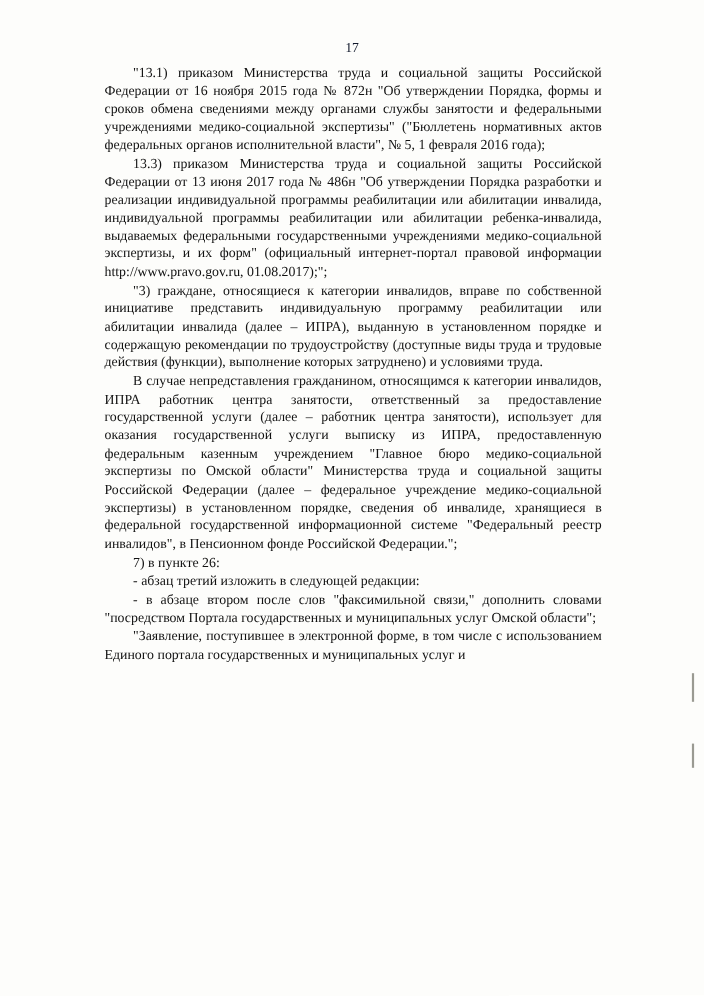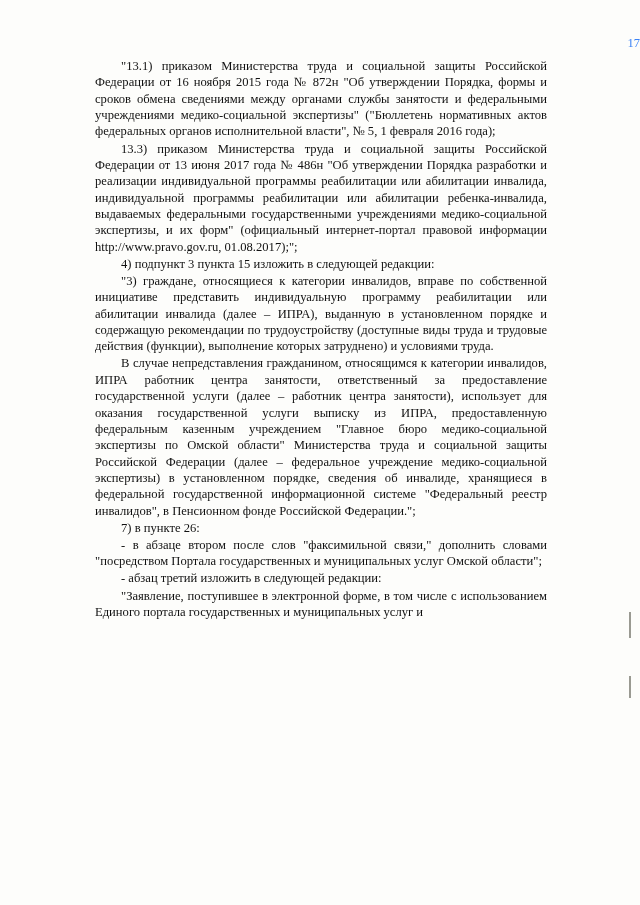--- a/index.html
+++ b/index.html
@@ -16,23 +16,23 @@
     height: 905px;
     margin: 0 auto;
     background: #fdfdfb;
     overflow: hidden;
   }
   .page-number {
     position: absolute;
     top: 36px;
     left: 0;
     width: 640px;
-    text-align: right;
+    text-align: center;
     font-size: 12.5px;
-    color: #3b82f6;
+    color: #0f172a;
   }
   .body-text {
     position: absolute;
     top: 58px;
     left: 95px;
     width: 452px;
     font-size: 12.6px;
     line-height: 1.30;
     color: #111;
     text-align: justify;
@@ -57,25 +57,24 @@
 </head>
 <body>
 
 <div class="page">
 
   <div class="page-number">17</div>
 
   <div class="body-text">
     <p class="indent">"13.1) приказом Министерства труда и социальной защиты Российской Федерации от 16 ноября 2015 года № 872н "Об утверждении Порядка, формы и сроков обмена сведениями между органами службы занятости и федеральными учреждениями медико-социальной экспертизы" ("Бюллетень нормативных актов федеральных органов исполнительной власти", № 5, 1 февраля 2016 года);</p>
     <p class="indent">13.3) приказом Министерства труда и социальной защиты Российской Федерации от 13 июня 2017 года № 486н "Об утверждении Порядка разработки и реализации индивидуальной программы реабилитации или абилитации инвалида, индивидуальной программы реабилитации или абилитации ребенка-инвалида, выдаваемых федеральными государственными учреждениями медико-социальной экспертизы, и их форм" (официальный интернет-портал правовой информации http://www.pravo.gov.ru, 01.08.2017);";</p>
-    <p class="indent">4) подпункт 3 пункта 15 изложить в следующей редакции:</p>
     <p class="indent">"3) граждане, относящиеся к категории инвалидов, вправе по собственной инициативе представить индивидуальную программу реабилитации или абилитации инвалида (далее – ИПРА), выданную в установленном порядке и содержащую рекомендации по трудоустройству (доступные виды труда и трудовые действия (функции), выполнение которых затруднено) и условиями труда.</p>
     <p class="indent">В случае непредставления гражданином, относящимся к категории инвалидов, ИПРА работник центра занятости, ответственный за предоставление государственной услуги (далее – работник центра занятости), использует для оказания государственной услуги выписку из ИПРА, предоставленную федеральным казенным учреждением "Главное бюро медико-социальной экспертизы по Омской области" Министерства труда и социальной защиты Российской Федерации (далее – федеральное учреждение медико-социальной экспертизы) в установленном порядке, сведения об инвалиде, хранящиеся в федеральной государственной информационной системе "Федеральный реестр инвалидов", в Пенсионном фонде Российской Федерации.";</p>
     <p class="indent">7) в пункте 26:</p>
+    <p class="indent">- абзац третий изложить в следующей редакции:</p>
     <p class="indent">- в абзаце втором после слов "факсимильной связи," дополнить словами "посредством Портала государственных и муниципальных услуг Омской области";</p>
-    <p class="indent">- абзац третий изложить в следующей редакции:</p>
     <p class="indent">"Заявление, поступившее в электронной форме, в том числе с использованием Единого портала государственных и муниципальных услуг и</p>
   </div>
 
   <div class="edge-mark m1"></div>
   <div class="edge-mark m2"></div>
 
 </div>
 
 </body></html>

